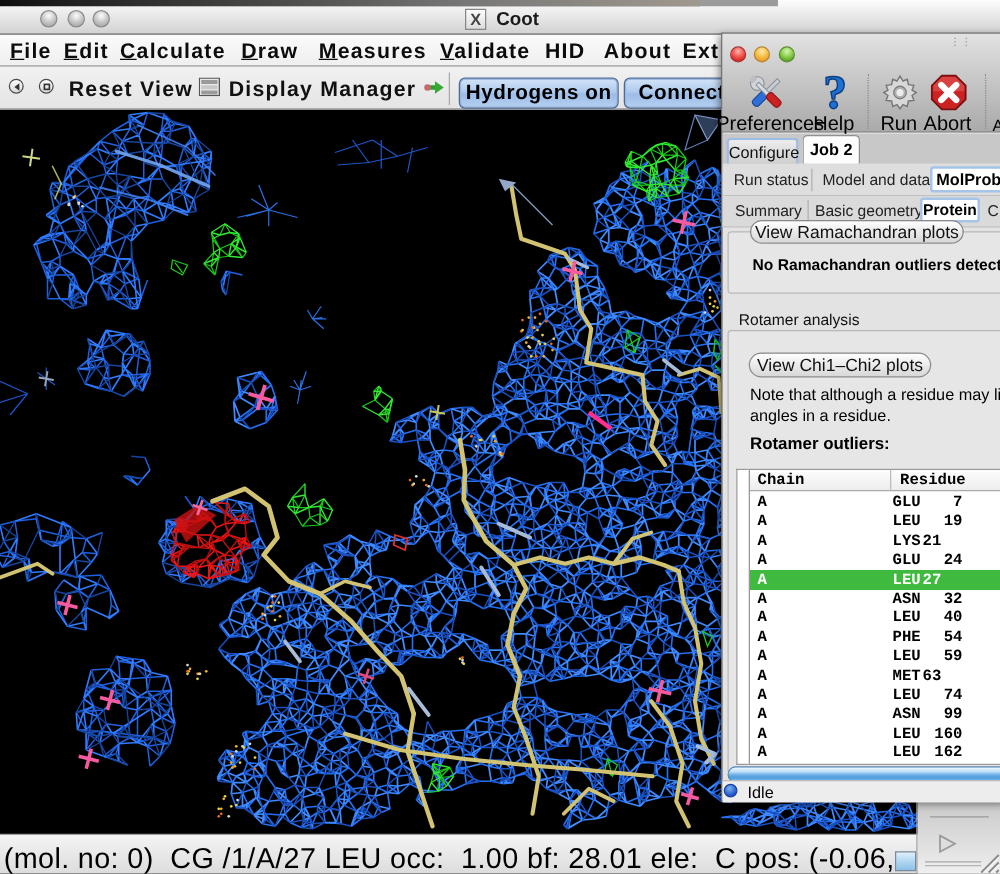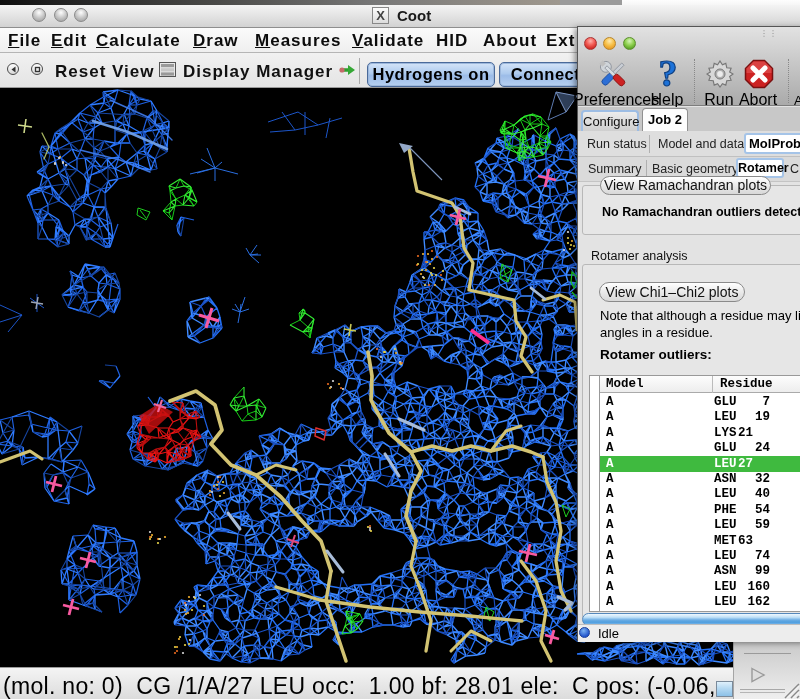--- a/index.html
+++ b/index.html
@@ -383,35 +383,35 @@
     <div id="drow1">
       <span style="position:absolute;left:9px;top:6px">Run status</span>
       <div style="position:absolute;left:71px;top:4px;height:18px;border-left:1px solid #b0b0b0"></div>
       <span style="position:absolute;left:80px;top:6px">Model and data</span>
       <div class="selbox" style="left:166px;top:2px;width:70px;height:21px;font-size:13px;line-height:18px">MolProbit</div>
     </div>
     <div id="drow2">
       <span style="position:absolute;left:10px;top:5px">Summary</span>
       <div style="position:absolute;left:68px;top:3px;height:18px;border-left:1px solid #b0b0b0"></div>
       <span style="position:absolute;left:74px;top:5px">Basic geometry</span>
-      <div class="selbox" style="left:158px;top:1px;width:48px;height:20px;font-size:12.5px;line-height:17px">Rotamer</div>
+      <div class="selbox" style="left:158px;top:1px;width:48px;height:20px;font-size:12.5px;line-height:17px">Protein</div>
       <span style="position:absolute;left:212px;top:5px">C</span>
     </div>
     <div class="gbox" style="left:4px;top:158px;width:240px;height:50px"></div>
     <div class="pillbtn" style="left:22px;top:149px;width:171px;height:19px;line-height:17px">View Ramachandran plots</div>
     <div style="position:absolute;left:24px;top:178px;font-size:12.5px;font-weight:bold;white-space:pre">No Ramachandran outliers detected</div>
     <div style="position:absolute;left:13px;top:222px;font-size:12.5px;color:#111">Rotamer analysis</div>
     <div class="gbox" style="left:4px;top:237px;width:240px;height:355px"></div>
     <div class="pillbtn" style="left:21px;top:255px;width:146px;height:20px;line-height:18px">View Chi1–Chi2 plots</div>
     <div style="position:absolute;left:22px;top:280px;font-size:13px;line-height:17px;white-space:pre">Note that although a residue may lie
 angles in a residue.</div>
     <div style="position:absolute;left:22px;top:320px;font-size:13.5px;font-weight:bold">Rotamer outliers:</div>
     <div style="position:absolute;left:11px;top:348px;width:10px;height:237px;background:#fff;border:1px solid #999;border-right:none"></div>
       <div id="rtable">
-        <div id="thead"><span style="position:absolute;left:6px">Model</span><span style="position:absolute;left:120px">Residue</span></div>
+        <div id="thead"><span style="position:absolute;left:6px">Chain</span><span style="position:absolute;left:120px">Residue</span></div>
         <div id="vline"></div>
         <div class="trow" style="top:18px;"><span style="position:absolute;left:6px">A</span><span style="position:absolute;left:114px">GLU</span><span style="position:absolute;left:138px;width:32px;text-align:right">7</span></div>
         <div class="trow" style="top:33.4px;"><span style="position:absolute;left:6px">A</span><span style="position:absolute;left:114px">LEU</span><span style="position:absolute;left:138px;width:32px;text-align:right">19</span></div>
         <div class="trow" style="top:48.8px;"><span style="position:absolute;left:6px">A</span><span style="position:absolute;left:114px">LYS</span><span style="position:absolute;left:138px;width:32px;text-align:left">21</span></div>
         <div class="trow" style="top:64.2px;"><span style="position:absolute;left:6px">A</span><span style="position:absolute;left:114px">GLU</span><span style="position:absolute;left:138px;width:32px;text-align:right">24</span></div>
         <div class="trow" style="top:79.6px;background:#3fba3f;color:#fff;"><span style="position:absolute;left:6px">A</span><span style="position:absolute;left:114px">LEU</span><span style="position:absolute;left:138px;width:32px;">27</span></div>
         <div class="trow" style="top:95.0px;"><span style="position:absolute;left:6px">A</span><span style="position:absolute;left:114px">ASN</span><span style="position:absolute;left:138px;width:32px;text-align:right">32</span></div>
         <div class="trow" style="top:110.4px;"><span style="position:absolute;left:6px">A</span><span style="position:absolute;left:114px">LEU</span><span style="position:absolute;left:138px;width:32px;text-align:right">40</span></div>
         <div class="trow" style="top:125.8px;"><span style="position:absolute;left:6px">A</span><span style="position:absolute;left:114px">PHE</span><span style="position:absolute;left:138px;width:32px;text-align:right">54</span></div>
         <div class="trow" style="top:141.2px;"><span style="position:absolute;left:6px">A</span><span style="position:absolute;left:114px">LEU</span><span style="position:absolute;left:138px;width:32px;text-align:right">59</span></div>

